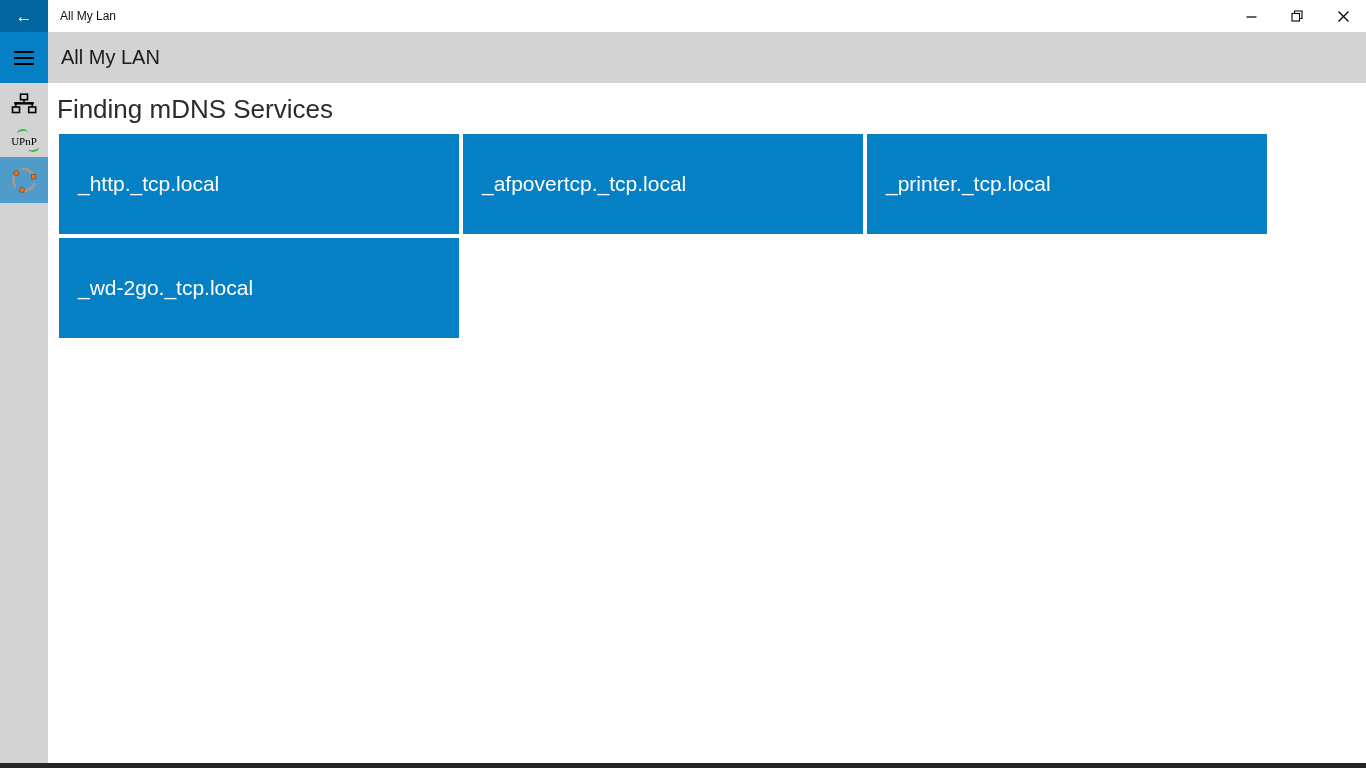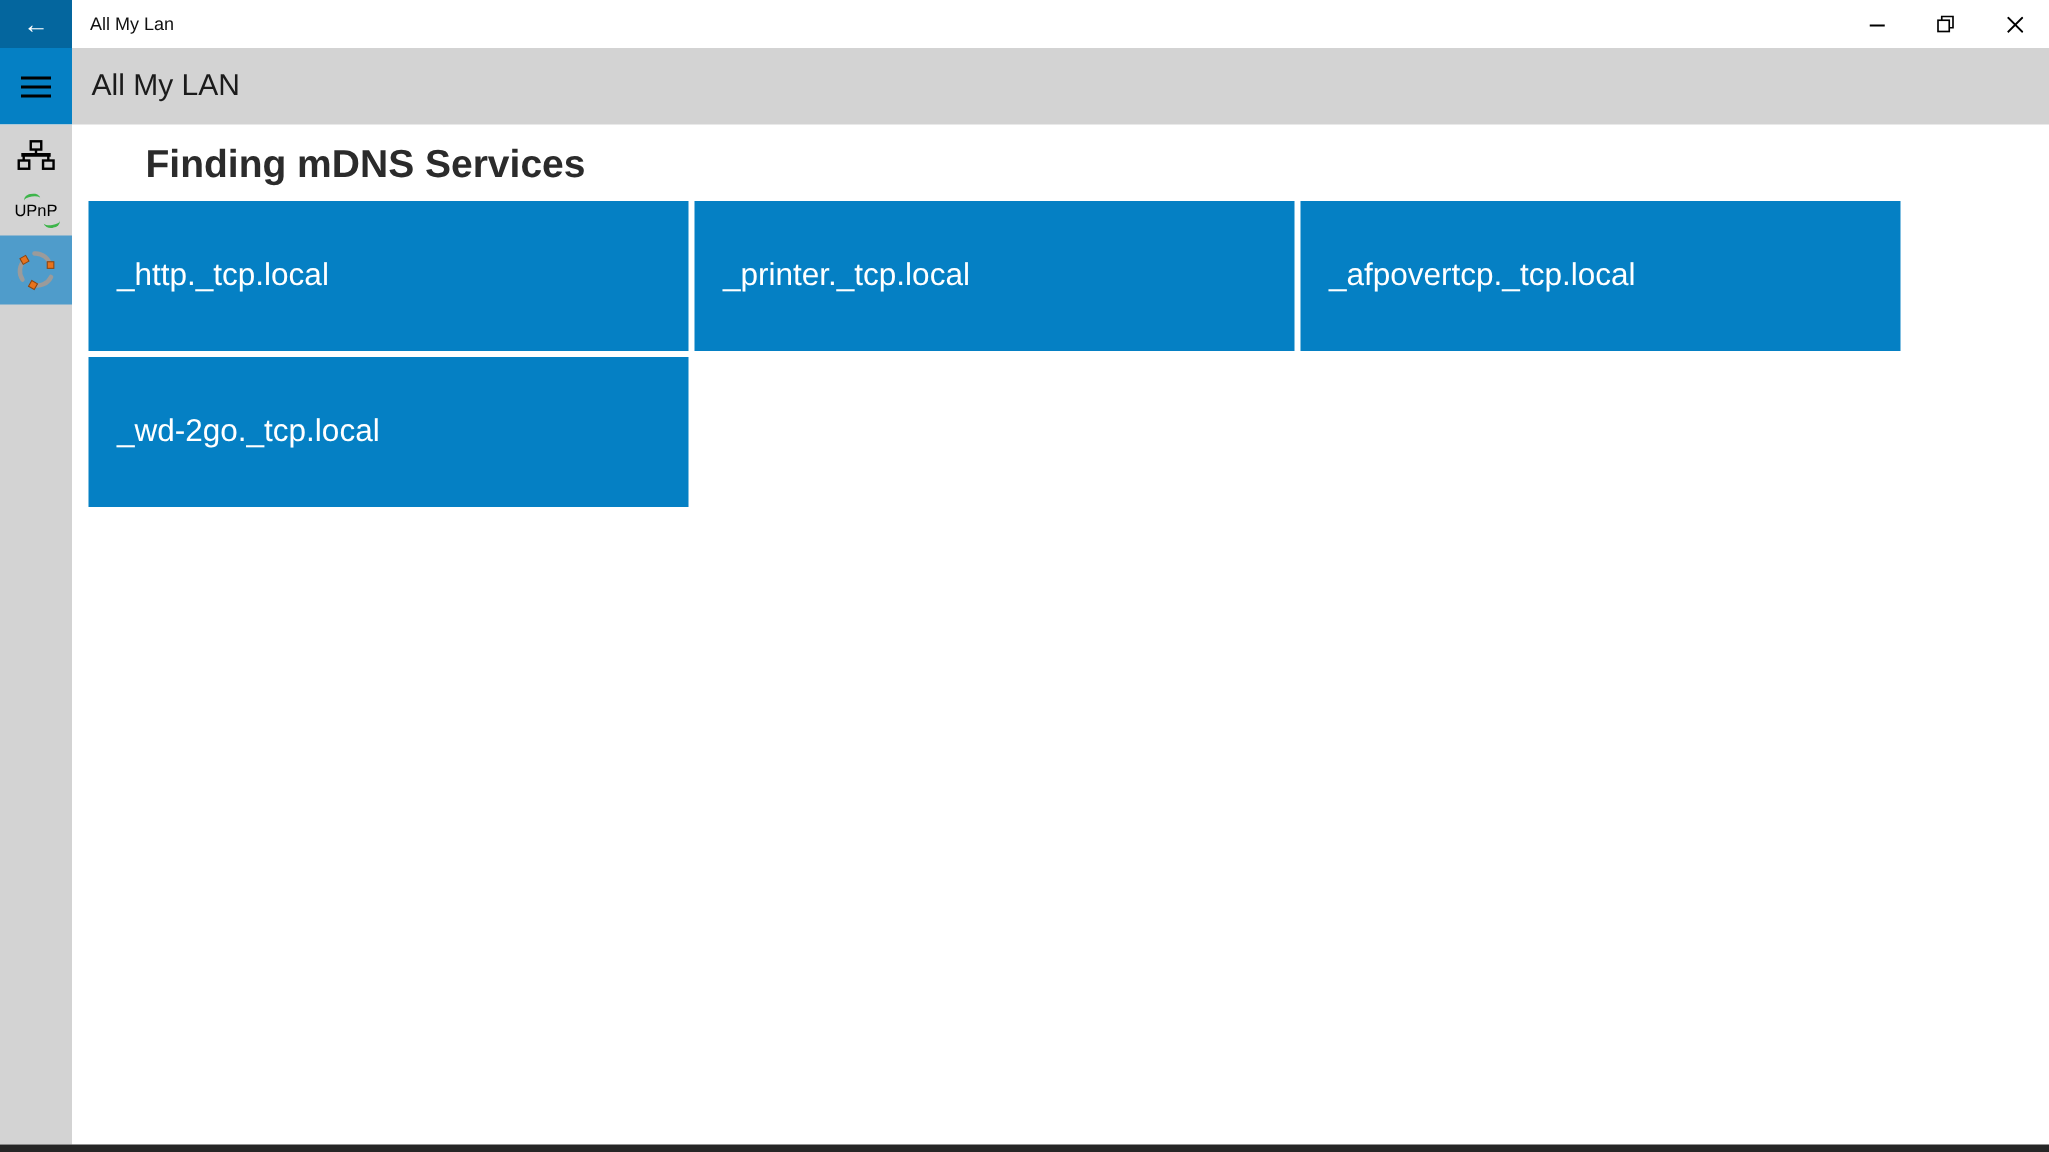--- a/index.html
+++ b/index.html
@@ -23,29 +23,29 @@
   
   .hamburger{position:absolute;left:0;top:32px;width:48px;height:51px;background:var(--accent);
     display:flex;flex-direction:column;align-items:center;justify-content:center;gap:4px;cursor:pointer;}
   .hamburger .bar{width:20px;height:2px;background:#000;}
   .page-header{position:absolute;left:48px;top:32px;right:0;height:51px;background:var(--chrome_gray);
     display:flex;align-items:center;}
   .page-header .ph-title{margin-left:13px;font-size:20px;color:#1b1b1b;}
 
   
   .sidebar{position:absolute;left:0;top:83px;width:48px;bottom:5px;background:var(--chrome_gray);}
-  .side-item{width:48px;height:42px;display:flex;align-items:center;justify-content:center;cursor:pointer;}
+  .side-item{width:48px;height:42px;display:flex;align-items:center;justify-content:center;cursor:pointer;font-family:Liberation Serif, serif;}
   .side-item.selected{background:var(--selected_item);height:46px;}
   .upnp-wrap{position:relative;font-size:11px;color:#000;letter-spacing:0px;}
   .upnp-arc{position:absolute;width:11px;height:6px;border:0 solid #3DB54A;border-radius:50%;}
   .upnp-arc.top{border-top-width:2px;left:6px;top:-6px;transform:rotate(-8deg);}
   .upnp-arc.bottom{border-bottom-width:2px;right:-2px;bottom:-5px;transform:rotate(-8deg);}
 
   
-  .main-heading{position:absolute;left:57px;top:94px;font-size:26px;font-weight:700;color:#2b2b2b;margin-left:40px;}
+  .main-heading{position:absolute;left:57px;top:94px;font-size:26px;font-weight:400;color:#2b2b2b;}
   .tiles{position:absolute;left:59px;top:134px;display:grid;
     grid-template-columns:repeat(3,400px);grid-auto-rows:100px;gap:4px;}
   .tile{background:var(--tile);color:#fff;display:flex;align-items:center;
     padding:0 19px;font-size:21px;font-weight:300;cursor:pointer;text-align:right;}
 
   .bottom-bar{position:absolute;left:0;right:0;bottom:0;height:5px;background:var(--bottom_bar);}
 </style>
 </head>
 <body>
 
@@ -122,24 +122,24 @@
   </div>
 
   <div class="main-heading">Finding mDNS Services</div>
 
   <div class="tiles">
 
   <div class="tile">
         <span>_http._tcp.local</span>
       </div>
       <div class="tile">
-        <span>_printer._tcp.local</span>
+        <span>_afpovertcp._tcp.local</span>
       </div>
       <div class="tile">
-        <span>_afpovertcp._tcp.local</span>
+        <span>_printer._tcp.local</span>
       </div>
       <div class="tile">
         <span>_wd-2go._tcp.local</span>
       </div>
     </div>
 
   <div class="bottom-bar"></div>
 </div>
 
 </body></html>

